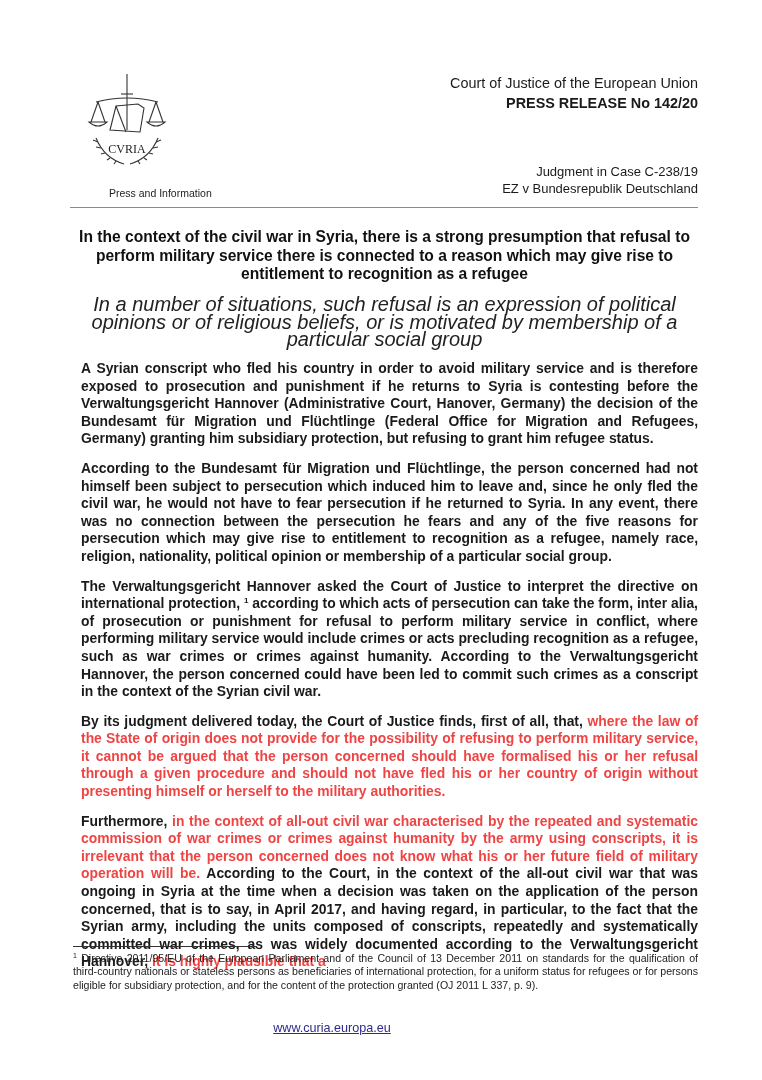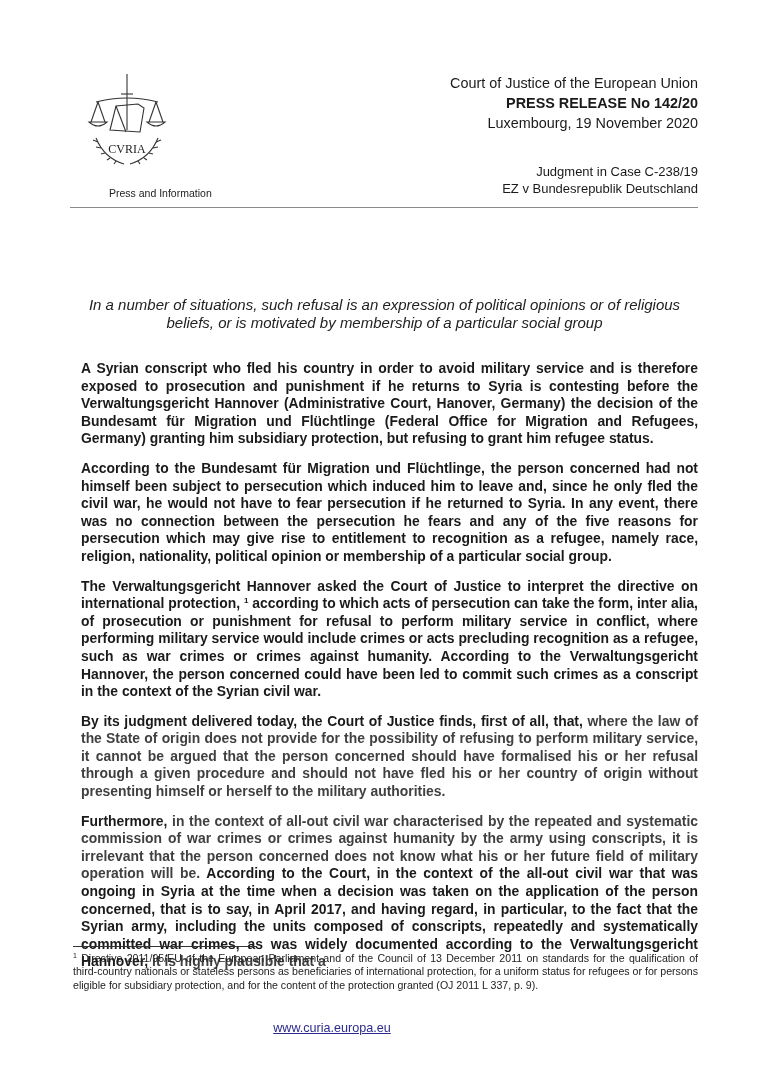--- a/index.html
+++ b/index.html
@@ -12,27 +12,27 @@
   .press-info { position: absolute; left: 85px; top: 187px; font-size: 10.5px; color: #222; padding-left: 24px; }
   .header-right { position: absolute; right: 64px; top: 73px; text-align: right; font-size: 14.4px; line-height: 20px; }
   .header-right .pr { font-weight: bold; }
   .case { position: absolute; right: 64px; top: 163px; text-align: right; font-size: 13px; line-height: 17px; }
   .header-rule { position: absolute; left: 70px; right: 64px; top: 207px; height: 0; border-top: 1.5px solid #8a8a8a; }
 
   
   .title { position: absolute; left: 72px; width: 625px; top: 228px; text-align: center;
            font-weight: bold; font-size: 15.6px; line-height: 18.5px; color: #111; }
   .subtitle { position: absolute; left: 72px; width: 625px; top: 296px; text-align: center;
-              font-style: italic; font-size: 15px; line-height: 17.5px; color: #222; }
+              font-style: italic; font-size: 20px; line-height: 17.5px; color: #222; }
 
   
   .body { position: absolute; left: 73px; width: 625px; top: 360px; font-size: 13.9px; line-height: 17.6px;
           text-align: justify; color: #1a1a1a; }
   .body p { margin: 0 0 12px 8px; font-weight: bold; }
-  .body b { color: #404040; }
+  .body b { color: #ef4444; }
   .body sup { font-size: 8px; vertical-align: 5px; line-height: 0; }
 
   
   .fn-rule { position: absolute; left: 73px; top: 946px; width: 184px; border-top: 1px solid #333; }
   .footnote { position: absolute; left: 73px; width: 625px; top: 952px; font-size: 10.6px; line-height: 13.3px;
               text-align: justify; color: #222; }
   .footnote sup { font-size: 7px; vertical-align: 4px; line-height: 0; }
 
   .footer-link { position: absolute; left: 0; width: 664px; top: 1021px; text-align: center; font-size: 12.6px; }
   .footer-link a { color: #2b2b8c; text-decoration: underline; }
@@ -67,30 +67,30 @@
       <path d="M70 70 l5 -2 M67 76 l5 -1 M63 81 l4 1 M58 86 l3 2 M52 89 l2 3"></path>
     </g>
     <text x="41" y="81" text-anchor="middle" font-family="Liberation Serif, serif" font-size="12" fill="#222">CVRIA</text>
   </svg>
 
   <div class="press-info">Press and Information</div>
 
   <div class="header-right">
     <div>Court of Justice of the European Union</div>
     <div class="pr">PRESS RELEASE No 142/20</div>
-    <div>Luxembourg, 19 November 2020</div>
   </div>
 
   <div class="case">
     <div>Judgment in Case C-238/19</div>
     <div>EZ v Bundesrepublik Deutschland</div>
   </div>
 
   <div class="header-rule"></div>
 
+  <div class="title">In the context of the civil war in Syria, there is a strong presumption that refusal to perform military service there is connected to a reason which may give rise to entitlement to recognition as a refugee</div>
   <div class="subtitle">In a number of situations, such refusal is an expression of political opinions or of religious beliefs, or is motivated by membership of a particular social group</div>
 
   <div class="body">
     <p>A Syrian conscript who fled his country in order to avoid military service and is therefore exposed to prosecution and punishment if he returns to Syria is contesting before the Verwaltungsgericht Hannover (Administrative Court, Hanover, Germany) the decision of the Bundesamt für Migration und Flüchtlinge (Federal Office for Migration and Refugees, Germany) granting him subsidiary protection, but refusing to grant him refugee status.</p>
     <p>According to the Bundesamt für Migration und Flüchtlinge, the person concerned had not himself been subject to persecution which induced him to leave and, since he only fled the civil war, he would not have to fear persecution if he returned to Syria. In any event, there was no connection between the persecution he fears and any of the five reasons for persecution which may give rise to entitlement to recognition as a refugee, namely race, religion, nationality, political opinion or membership of a particular social group.</p>
     <p><span>The Verwaltungsgericht Hannover asked the Court of Justice to interpret the directive on international protection, </span><sup>1</sup><span> according to which acts of persecution can take the form, inter alia, of prosecution or punishment for refusal to perform military service in conflict, where performing military service would include crimes or acts precluding recognition as a refugee, such as war crimes or crimes against humanity. According to the Verwaltungsgericht Hannover, the person concerned could have been led to commit such crimes as a conscript in the context of the Syrian civil war.</span></p>
     <p><span>By its judgment delivered today, the Court of Justice finds, first of all, that, </span><b>where the law of the State of origin does not provide for the possibility of refusing to perform military service, it cannot be argued that the person concerned should have formalised his or her refusal through a given procedure and should not have fled his or her country of origin without presenting himself or herself to the military authorities.</b></p>
     <p><span>Furthermore, </span><b>in the context of all-out civil war characterised by the repeated and systematic commission of war crimes or crimes against humanity by the army using conscripts, it is irrelevant that the person concerned does not know what his or her future field of military operation will be.</b><span> According to the Court, in the context of the all-out civil war that was ongoing in Syria at the time when a decision was taken on the application of the person concerned, that is to say, in April 2017, and having regard, in particular, to the fact that the Syrian army, including the units composed of conscripts, repeatedly and systematically committed war crimes, as was widely documented according to the Verwaltungsgericht Hannover, </span><b>it is highly plausible that a</b></p>
   </div>
 

